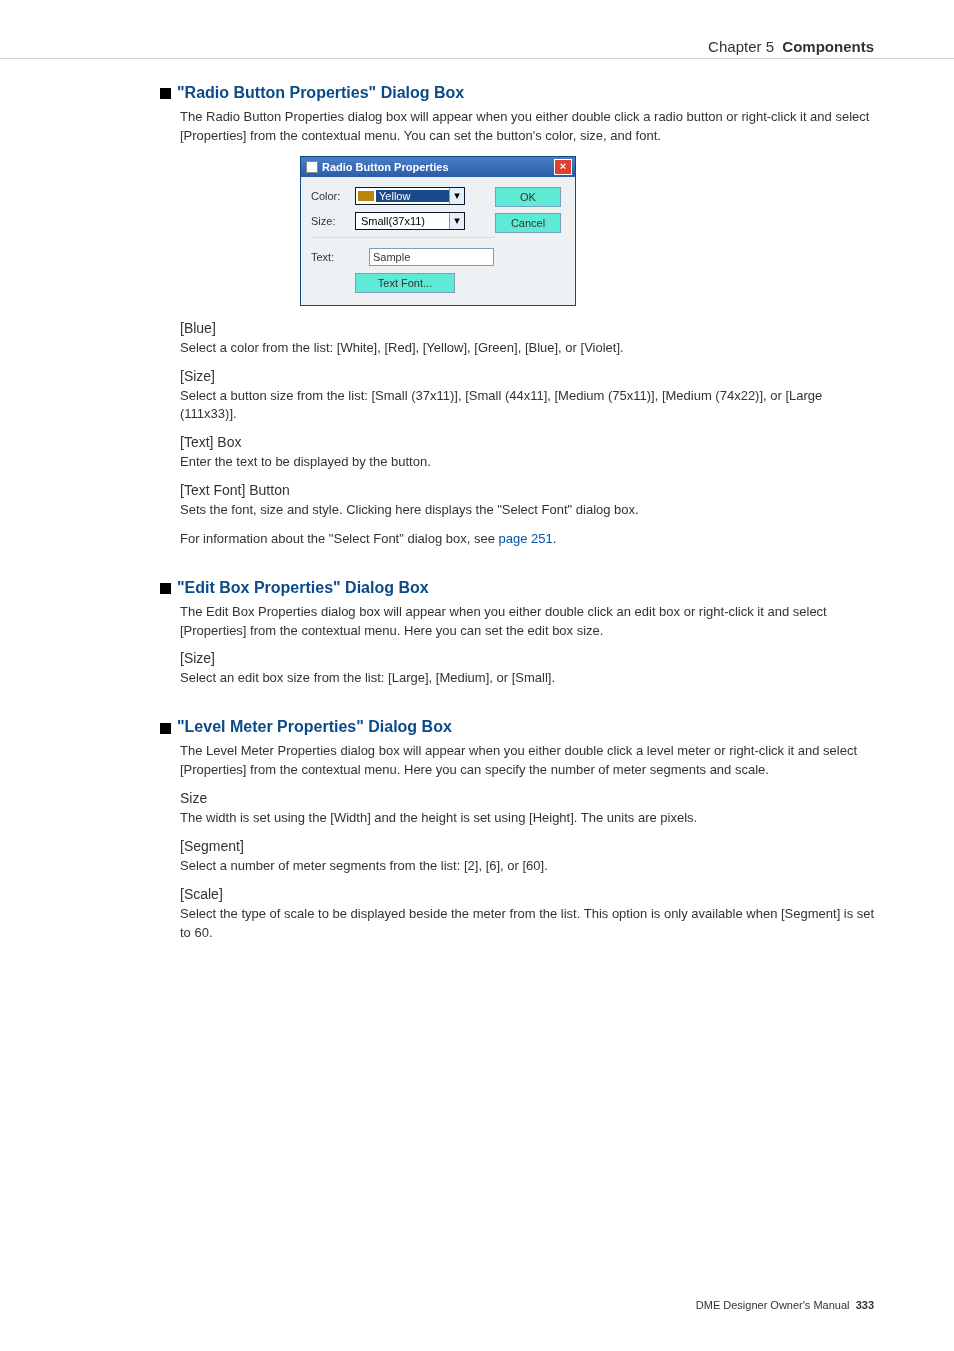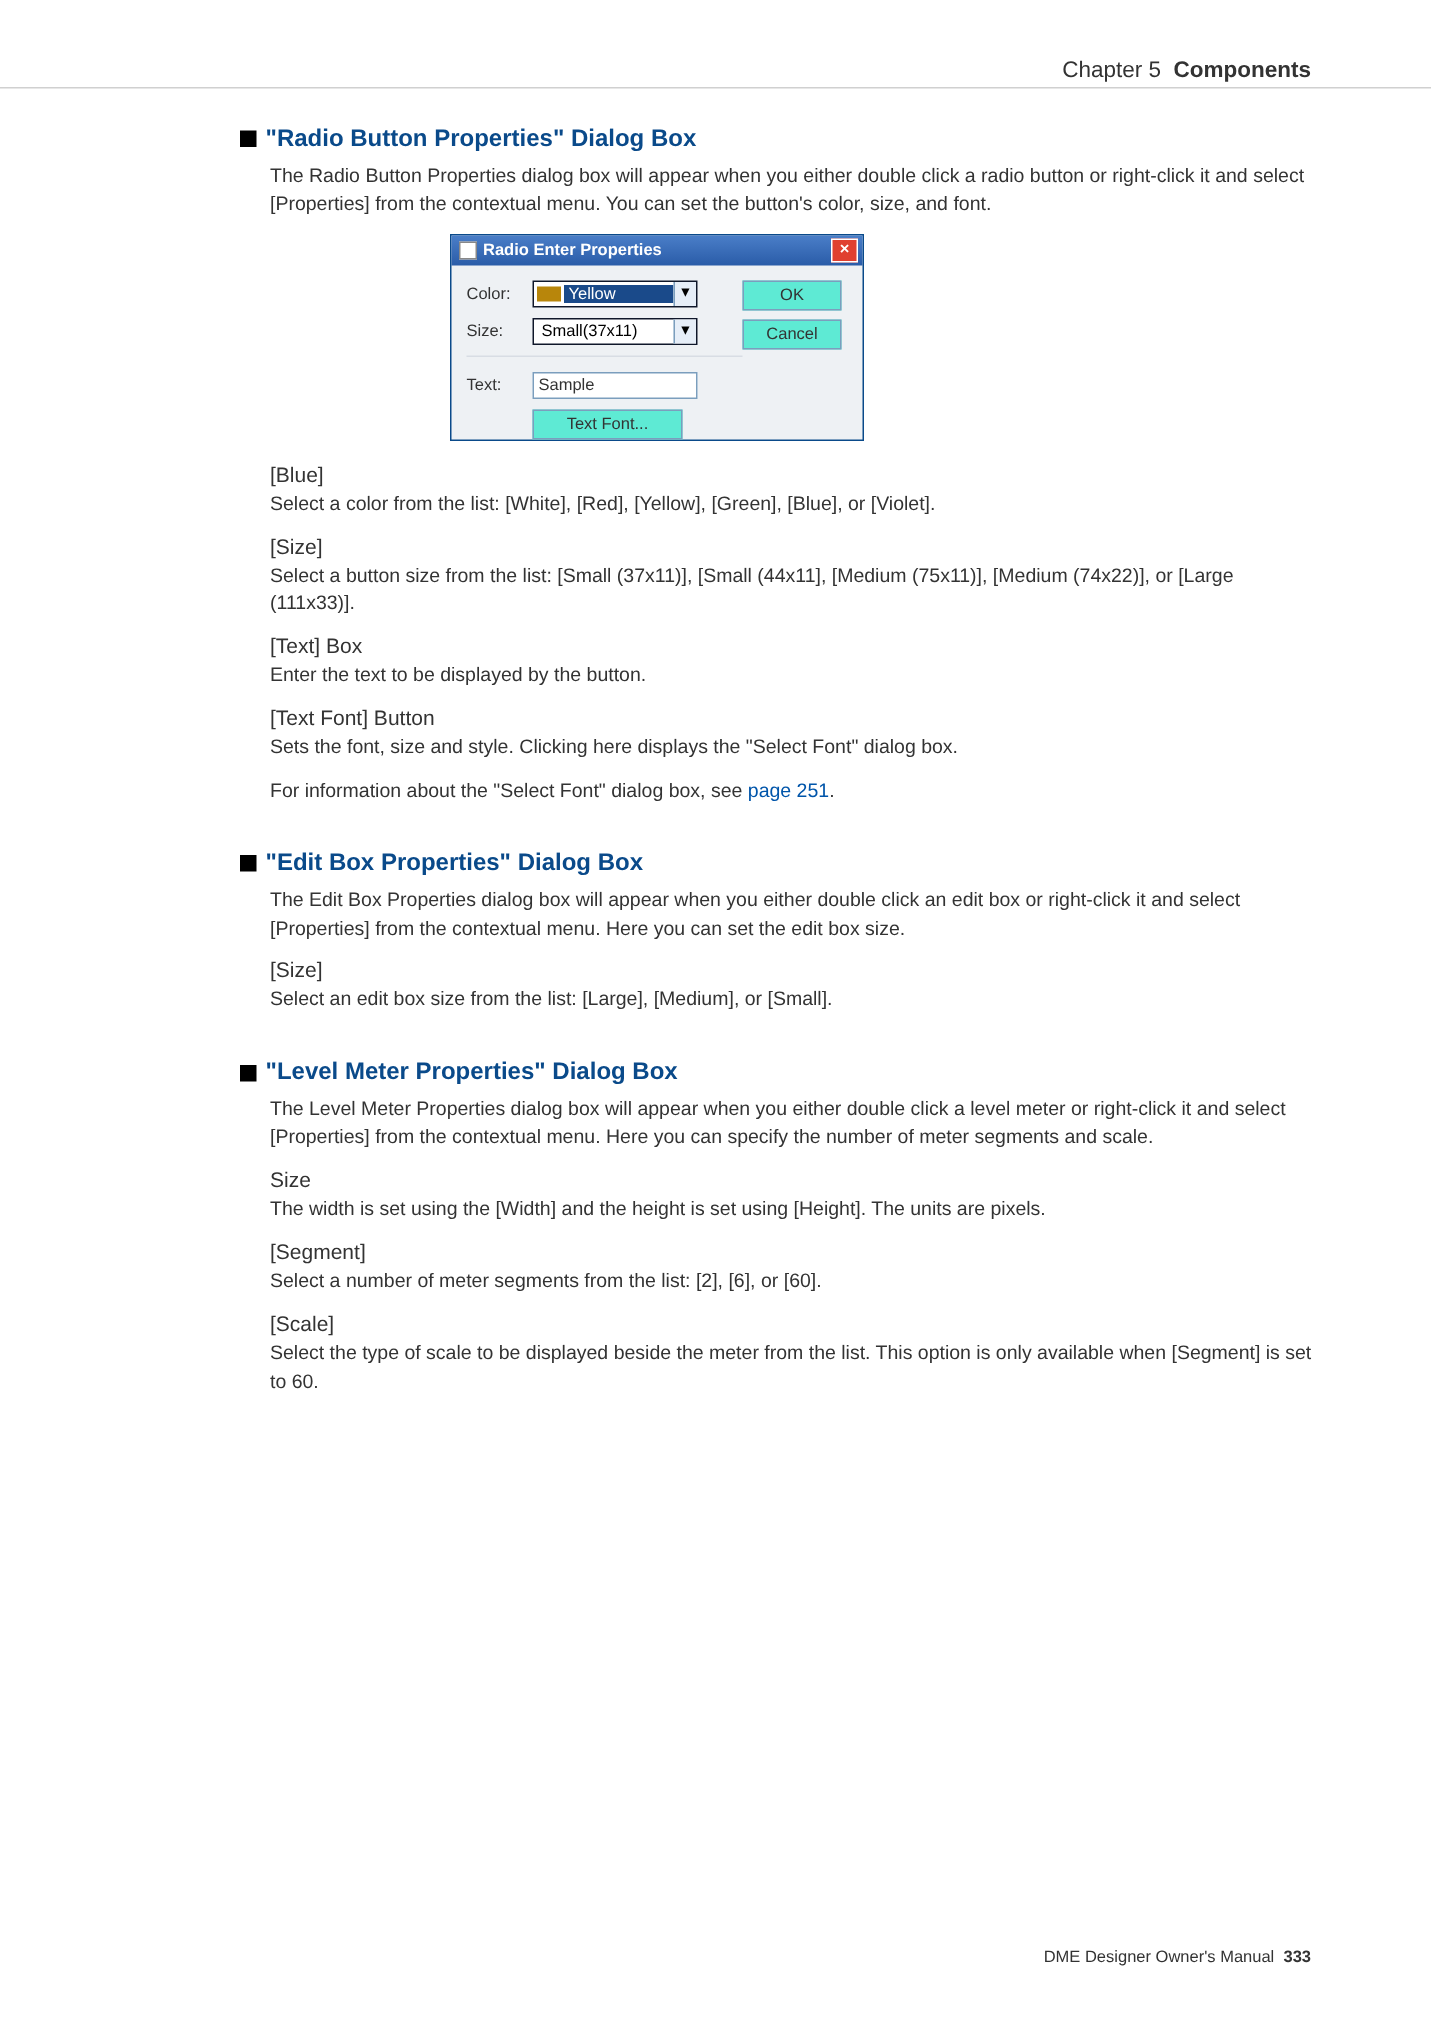--- a/index.html
+++ b/index.html
@@ -80,42 +80,42 @@
       background: #e04030;
       border: 1px solid #fff;
       color: #fff;
       text-align: center;
       font-weight: bold;
       font-size: 11px;
       line-height: 13px;
       cursor: pointer;
     }
     .dialog-body {
-      padding: 10px 10px 0 10px;
+      padding: 10px 10px 12px 10px;
       display: flex;
     }
     .left-pane { flex:1; }
     .right-pane { width: 70px; display:flex; flex-direction:column; gap:6px; }
     .field-row { display:flex; align-items:center; margin-bottom:7px; }
     .field-label { width: 44px; color:#333; font-size:11px; }
     .combo {
       border:1px solid #0f172a;
       background:#fff;
       height:18px; width:110px;
       display:flex; align-items:center; justify-content:space-between;
       padding:0 0 0 2px;
       font-size:11px;
     }
     .combo .swatch { width:16px; height:10px; background:#b8860b; display:inline-block; margin-right:2px; }
     .combo .sel { background:#1a4a8a; color:#fff; padding:0 3px; flex:1; }
     .combo .plain { color:#000; flex:1; padding:0 3px; }
     .combo .arrow { width:15px; height:16px; background:#e6eef8; border-left:1px solid #7b9ebd; text-align:center; line-height:14px; }
     .textinput {
-      border:1px solid #7b9ebd; background:#fff; height:18px; width:110px; padding:0 3px;
-      font-size:11px; line-height:16px; color:#333;
+      border:1px solid #7b9ebd; background:#fff; height:18px; width:125px; padding:0 3px;
+      font-size:11px; line-height:16px; color:#333;margin-left:14px;
     }
     .d-btn {
       border:1px solid #7b9ebd; background:#5eead4; width:66px; height:20px;
       font-size:11px; text-align:center; line-height:18px; color:#333;
       cursor:pointer;
     }
     .small-btn { width:100px; height:20px; margin: 4px 0 0 44px; }
     .sep { height: 1px; background:#d8dde4; margin:6px 0 10px 0; }
     
     .footer {
@@ -141,21 +141,21 @@
     <div class="section-heading">
       <span class="bullet"></span><span>"Radio Button Properties" Dialog Box</span>
     </div>
     <div class="body-text">The Radio Button Properties dialog box will appear when you either double click a radio button or right-click it and select [Properties] from the contextual menu. You can set the button's color, size, and font.</div>
 
     <div class="dialog-wrap">
       <div class="dialog">
         <div class="titlebar">
           <span class="title-left">
             <span class="app-icon"></span>
-            <span>Radio Enter Properties</span>
+            <span>Radio Button Properties</span>
           </span>
           <span class="close-x">×</span>
         </div>
         <div class="dialog-body">
           <div class="left-pane">
             <div class="field-row">
               <span class="field-label">Color:</span>
               <div class="combo">
                 <span class="swatch"></span>
                 <span class="sel">Yellow</span>

